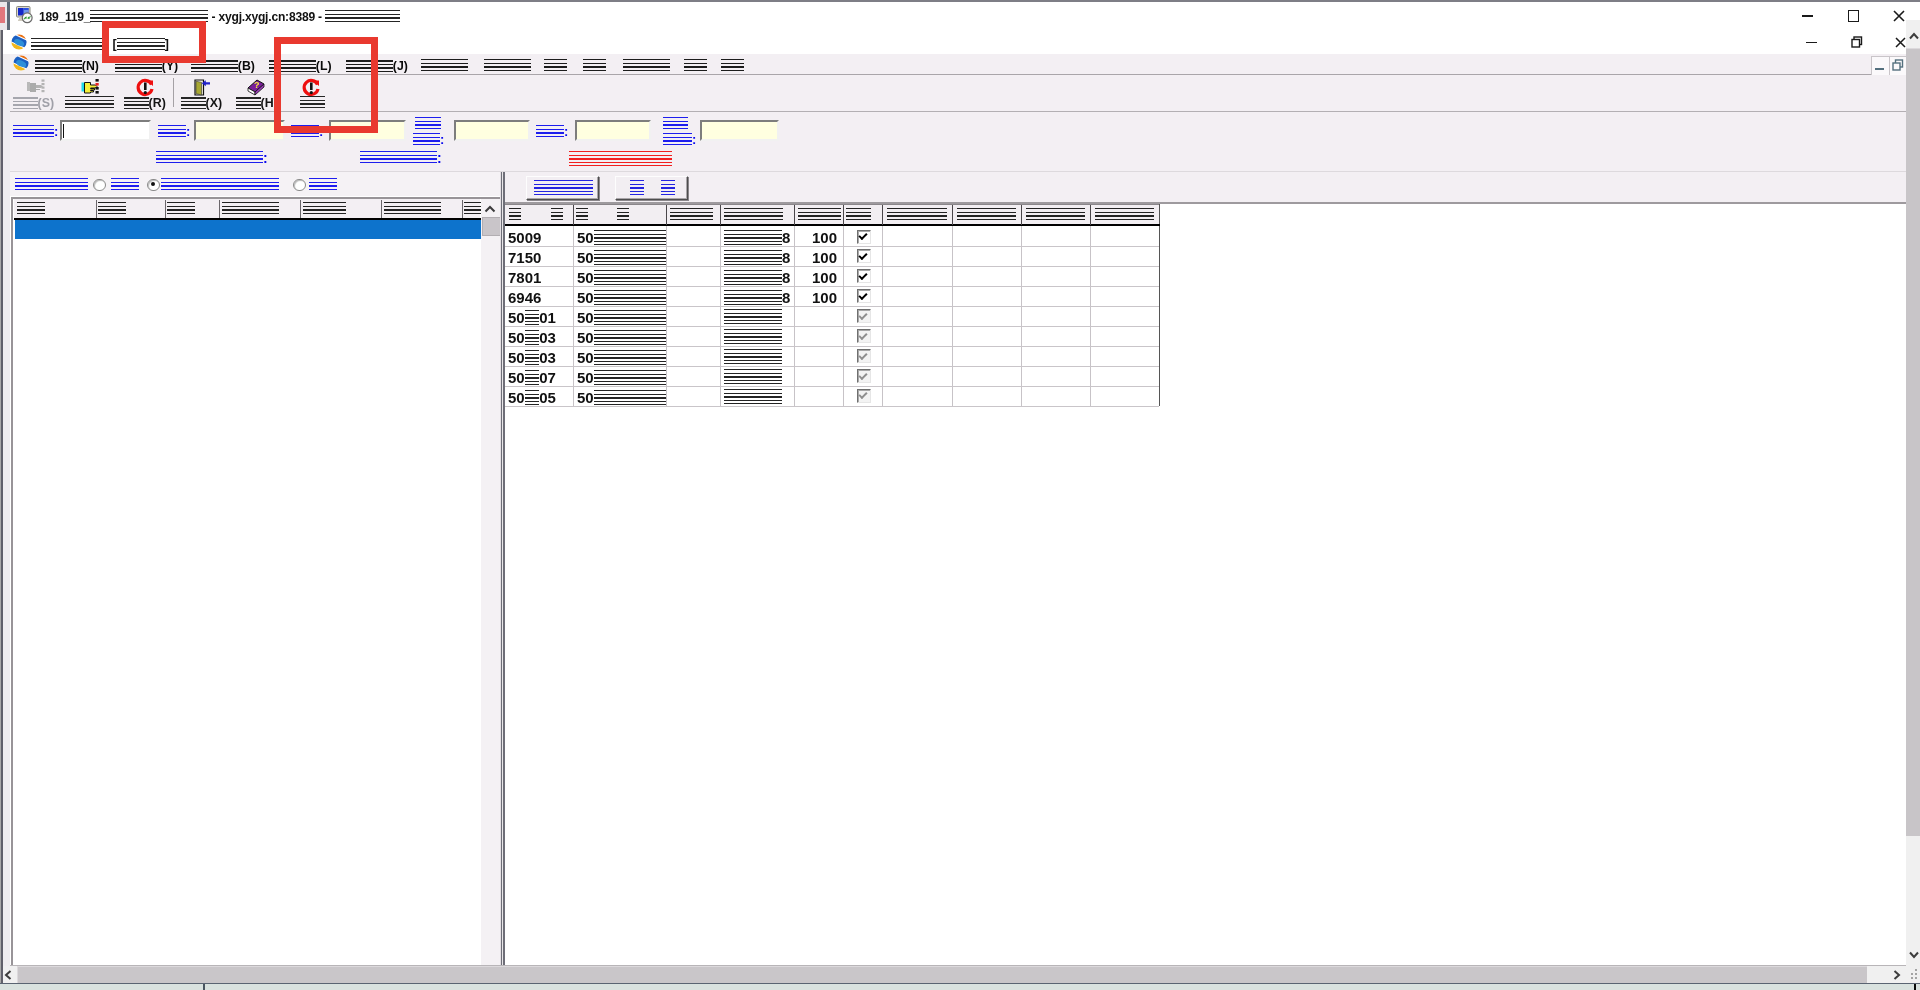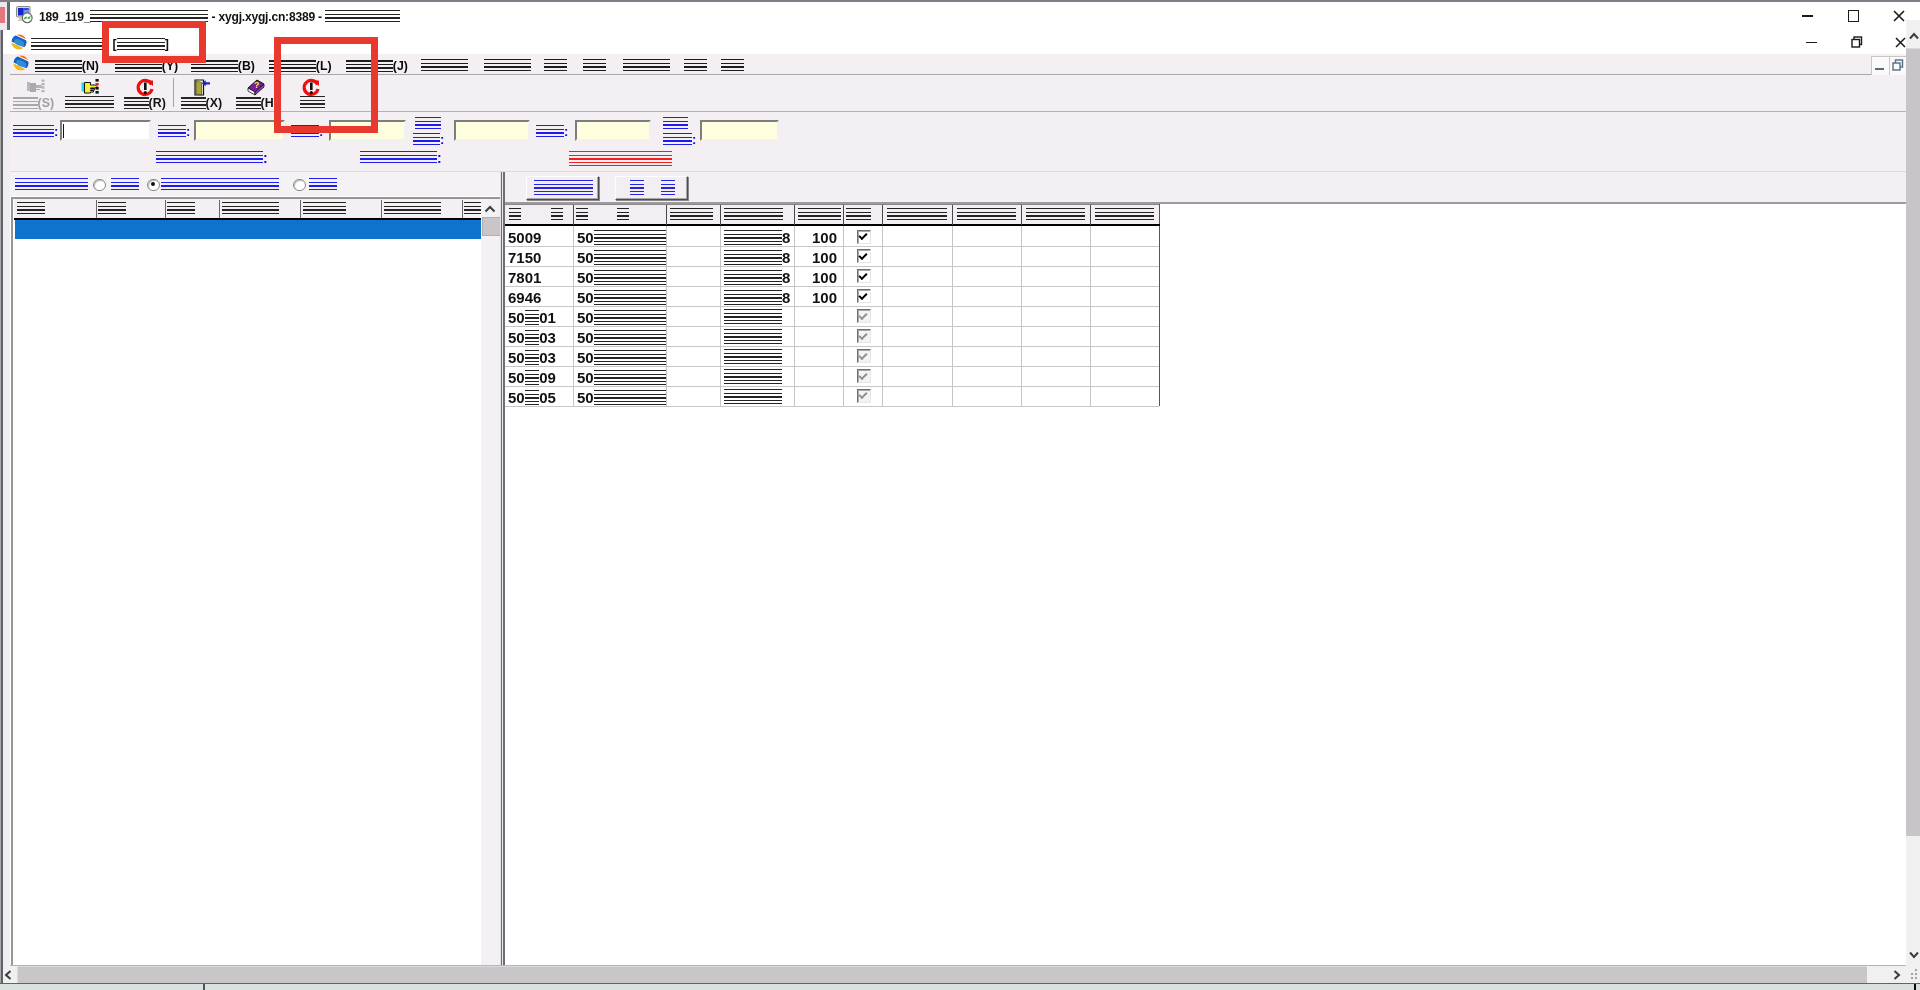--- a/index.html
+++ b/index.html
@@ -295,21 +295,21 @@
 <div class="r" style="left:724px;top:328.75000000000006px;color:#111;font-size:15px;"><i class="k" style="width:58px;height:14.5px;"></i></div>
 <div class="chk g" style="left:856.5px;top:329.15000000000003px">
     <i></i>
   </div>
 <div class="r" style="left:508px;top:348.68px;color:#111;font-size:15px;"><b>50</b><i class="k" style="width:14.5px;height:14.5px;"></i><b>03</b></div>
 <div class="r" style="left:576.6px;top:348.68px;color:#111;font-size:15px;"><b>50</b><i class="k" style="width:72px;height:14.5px;"></i></div>
 <div class="r" style="left:724px;top:348.68px;color:#111;font-size:15px;"><i class="k" style="width:58px;height:14.5px;"></i></div>
 <div class="chk g" style="left:856.5px;top:349.08px">
     <i></i>
   </div>
-<div class="r" style="left:508px;top:368.61px;color:#111;font-size:15px;"><b>50</b><i class="k" style="width:14.5px;height:14.5px;"></i><b>09</b></div>
+<div class="r" style="left:508px;top:368.61px;color:#111;font-size:15px;"><b>50</b><i class="k" style="width:14.5px;height:14.5px;"></i><b>07</b></div>
 <div class="r" style="left:576.6px;top:368.61px;color:#111;font-size:15px;"><b>50</b><i class="k" style="width:72px;height:14.5px;"></i></div>
 <div class="r" style="left:724px;top:368.61px;color:#111;font-size:15px;"><i class="k" style="width:58px;height:14.5px;"></i></div>
 <div class="chk g" style="left:856.5px;top:369.01px">
     <i></i>
   </div>
 <div class="r" style="left:508px;top:388.54px;color:#111;font-size:15px;"><b>50</b><i class="k" style="width:14.5px;height:14.5px;"></i><b>05</b></div>
 <div class="r" style="left:576.6px;top:388.54px;color:#111;font-size:15px;"><b>50</b><i class="k" style="width:72px;height:14.5px;"></i></div>
 <div class="r" style="left:724px;top:388.54px;color:#111;font-size:15px;"><i class="k" style="width:58px;height:14.5px;"></i></div>
 <div class="chk g" style="left:856.5px;top:388.94px">
     <i></i>

